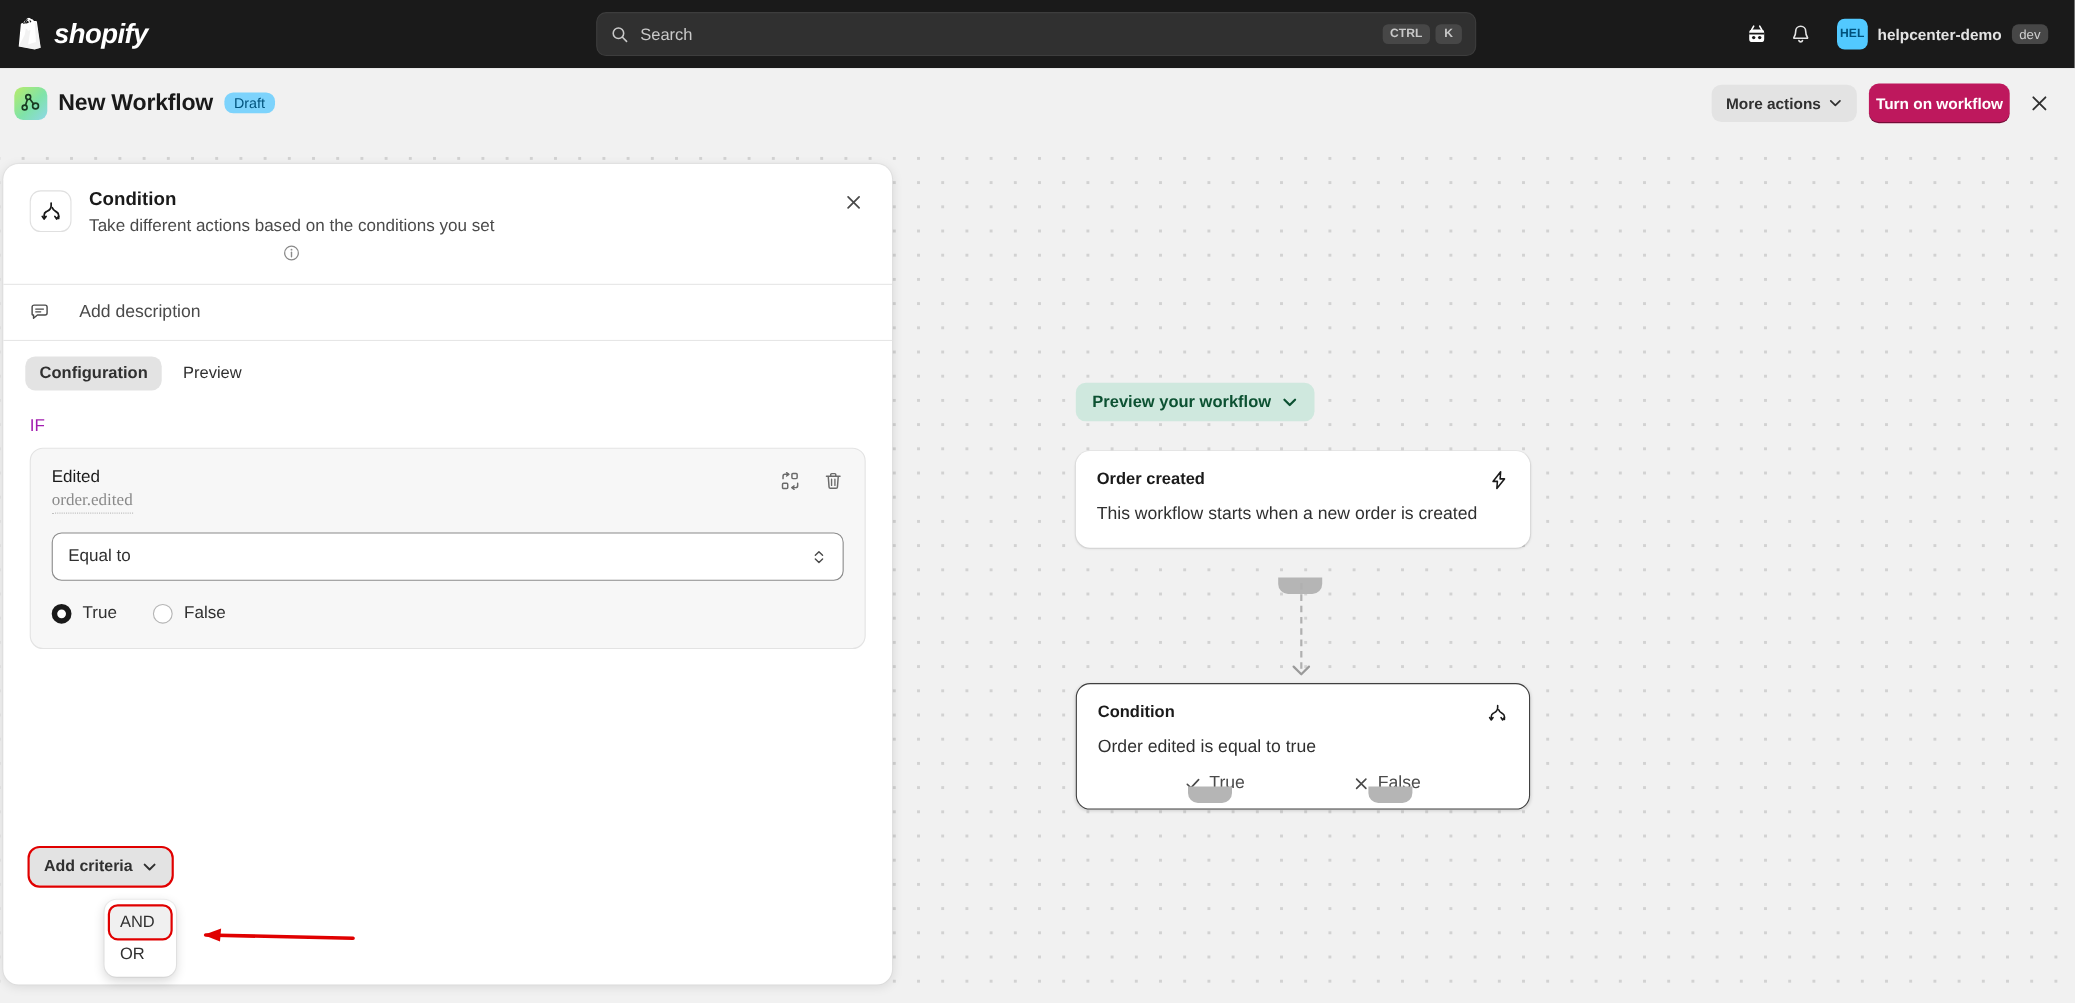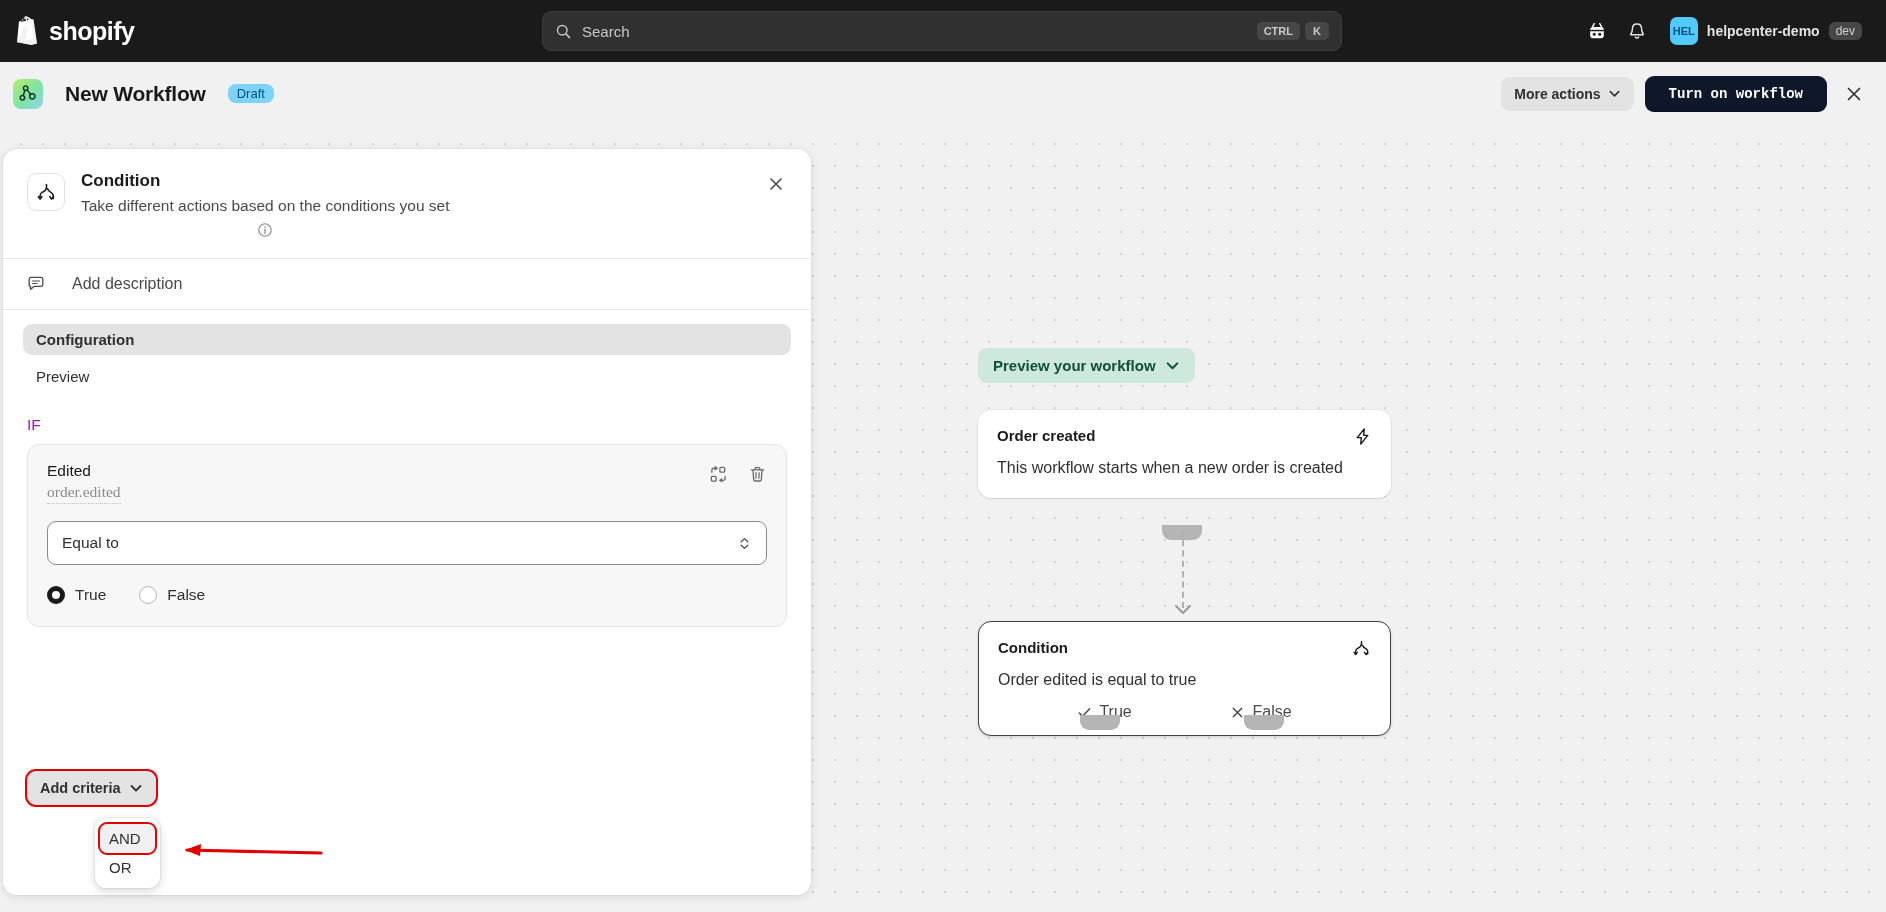--- a/index.html
+++ b/index.html
@@ -17,21 +17,21 @@
     background: #1a1a1a;
     display: flex; align-items: center;
   }
   .brand {
     display: flex; align-items: center; gap: 9px;
     margin-left: 14px;
   }
   .brand-mark { width: 26px; height: 30px; display: block; }
   .brand-word {
     color: #fff; font-size: 25px; font-weight: 700;
-    letter-spacing: -0.5px;
+    font-style: italic; letter-spacing: -0.5px;
   }
   .search-wrap {
     position: absolute; left: 542px; top: 11px;
     width: 800px; height: 40px;
   }
   .search-box {
     width: 100%; height: 100%;
     background: #303030; border: 1px solid #3d3d3d;
     border-radius: 9px;
     display: flex; align-items: center; padding: 0 12px;
@@ -73,21 +73,21 @@
     font-size: 12px; padding: 2px 7px; border-radius: 6px;
   }
 
   
   .wf-header {
     position: absolute; top: 62px; left: 0;
     width: 1886px; height: 63px;
     background: #f1f1f1;
     display: flex; align-items: center;
   }
-  .wf-left { display: flex; align-items: center; gap: 22px; margin-left: 13px; }
+  .wf-left { display: flex; align-items: center; gap: 10px; margin-left: 13px; }
   .wf-icon {
     width: 30px; height: 30px; border-radius: 8px;
     background: linear-gradient(135deg,#b7ec6a 0%,#7fe3a8 55%,#8fd7e8 100%);
     display: flex; align-items: center; justify-content: center;
   }
   .wf-icon svg { width: 19px; height: 19px; }
   .wf-title { font-size: 21px; font-weight: 700; color: #1a1a1a; letter-spacing: -0.2px; }
   .wf-status {
     background: #7dd3fc; color: #00527c;
     font-size: 13px; font-weight: 500;
@@ -99,24 +99,24 @@
   }
   .btn-more {
     background: #e3e3e3; color: #303030;
     border: none; border-radius: 9px;
     font-size: 14px; font-weight: 600;
     padding: 9px 13px;
     display: flex; align-items: center; gap: 7px;
     cursor: pointer; font-family: inherit;
   }
   .btn-primary {
-    background: #0f172a; color: #fff;
+    background: #be185d; color: #fff;
     border: none; border-radius: 9px;
     font-size: 14px; font-weight: 600;
-    padding: 10px 24px; cursor: pointer; font-family: Liberation Mono, monospace;
+    padding: 10px 6px; cursor: pointer; font-family: Liberation Sans, sans-serif;
     box-shadow: inset 0 -1px 0 rgba(0,0,0,.4);
   }
   .btn-close-x {
     width: 32px; height: 32px; border-radius: 8px; cursor: pointer;
     display: flex; align-items: center; justify-content: center;
   }
   .btn-close-x svg { width: 20px; height: 20px; }
 
   
   .canvas {
@@ -225,21 +225,21 @@
 
   .desc-row {
     display: flex; align-items: center; gap: 27px;
     padding: 16px 24px;
     border-bottom: 1px solid #e6e6e6;
     cursor: pointer;
   }
   .desc-row svg { width: 18px; height: 18px; }
   .desc-text { font-size: 16px; color: #4a4a4a; }
 
-  .tabs { display: flex; gap: 6px; padding: 14px 20px 8px; flex-direction: column; }
+  .tabs { display: flex; gap: 6px; padding: 14px 20px 8px; }
   .tab {
     font-size: 15px; color: #303030;
     padding: 7px 13px; border-radius: 9px; cursor: pointer;
     font-weight: 400;
   }
   .tab.active { background: #e3e3e3; font-weight: 600; }
 
   .if-label {
     padding: 16px 24px 10px;
     font-size: 15.5px; color: #a21caf;

